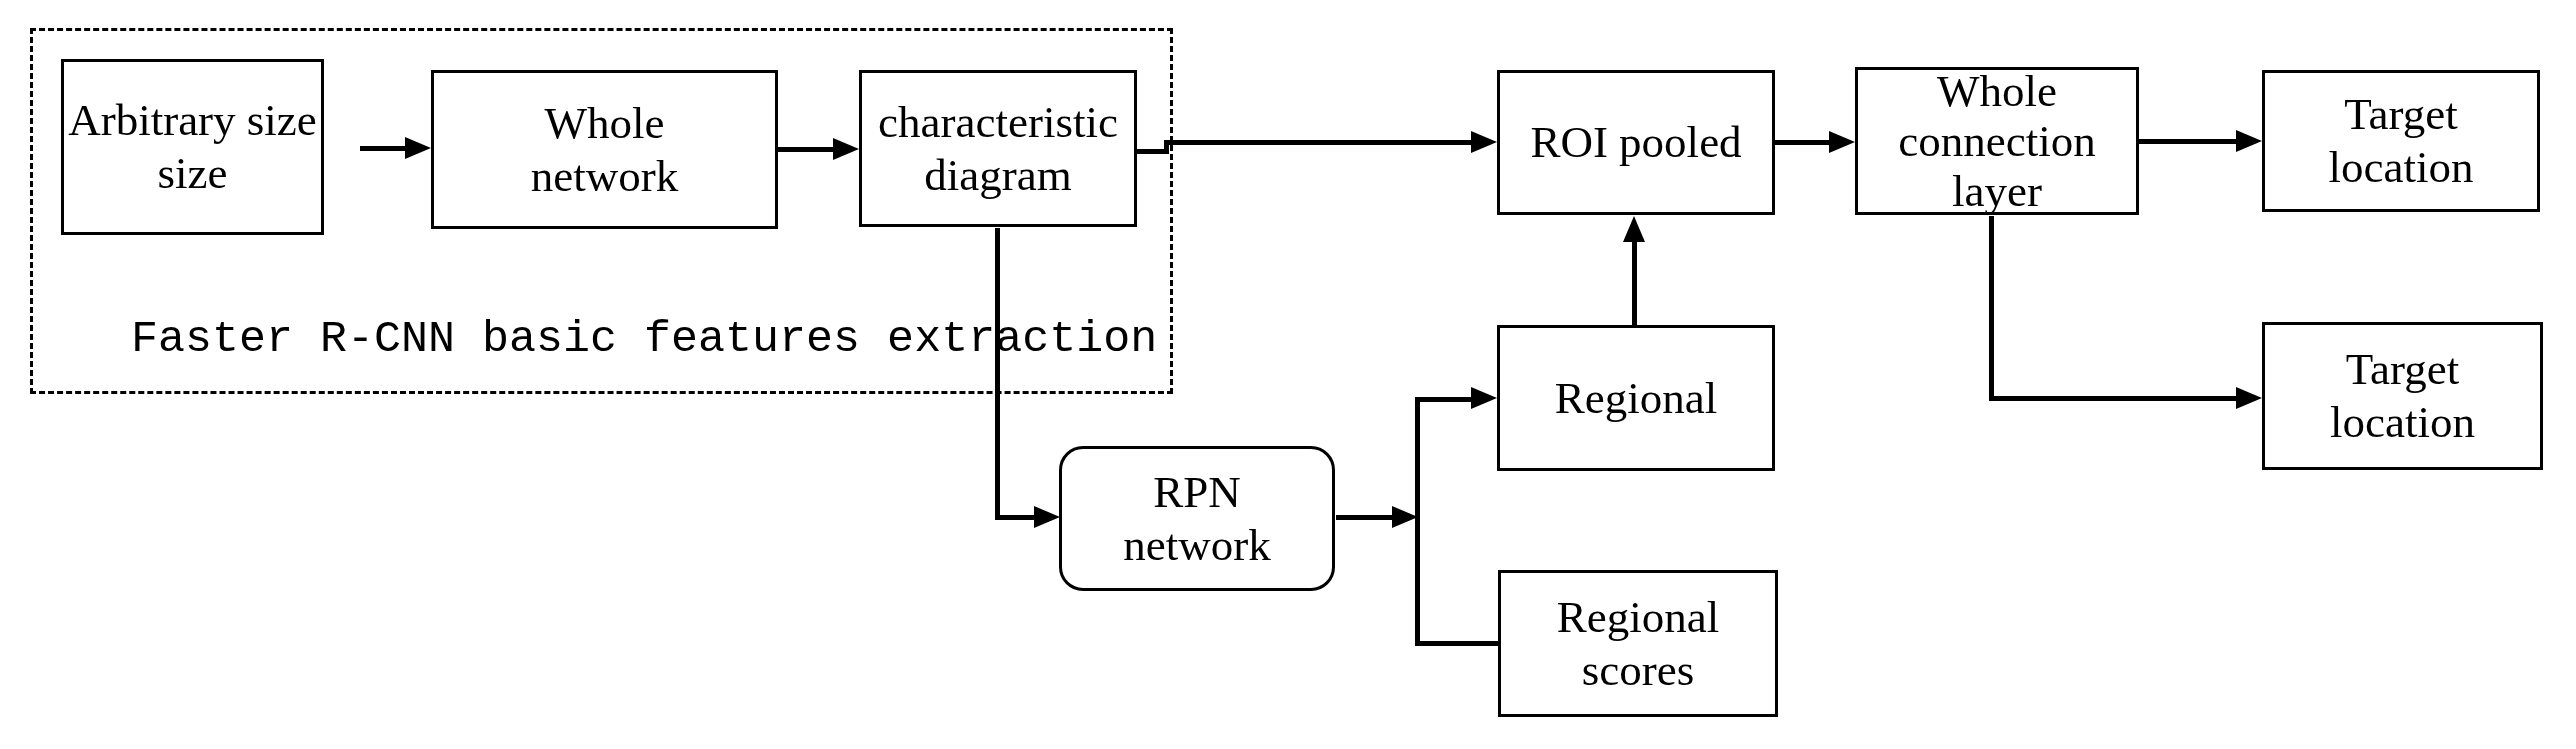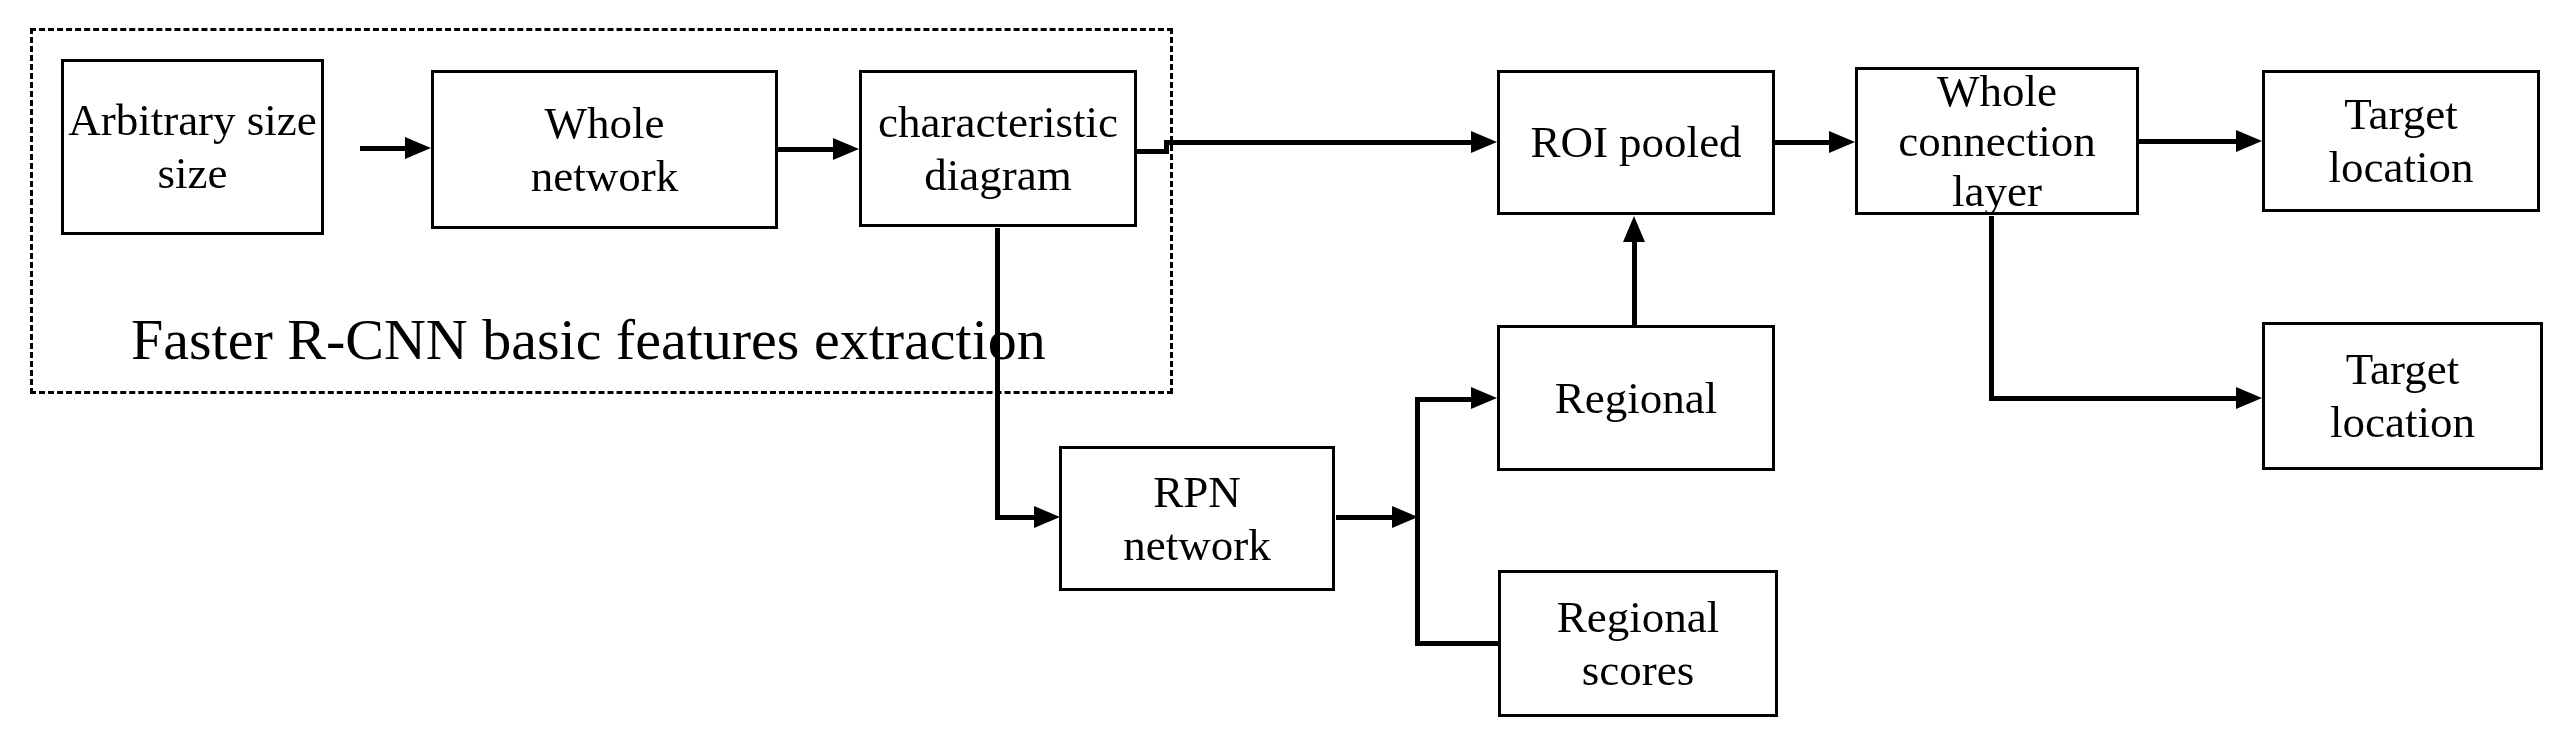--- a/index.html
+++ b/index.html
@@ -27,23 +27,24 @@
   }
   .box .line { display: block; }
   .dashed-group {
     position: absolute;
     box-sizing: border-box;
     border: 3.8px dashed #000000;
     background: transparent;
   }
   .caption {
     position: absolute;
-    font-size: 58px;
+    font-size: 45px;
     line-height: 48px;
     white-space: nowrap;
+    font-family: Liberation Mono, monospace;
   }
   .hline, .vline { position: absolute; background: #000000; }
   .arrow-right {
     position: absolute; width: 0; height: 0;
     border-top: 11.4px solid transparent;
     border-bottom: 11.4px solid transparent;
     border-left: 26px solid #000000;
   }
   .arrow-up {
     position: absolute; width: 0; height: 0;
@@ -88,21 +89,21 @@
   <div class="box" style="left:2262px; top:70px; width:278px; height:142px;">
     <span class="line">Target</span>
     <span class="line">location</span>
   </div>
 
   <div class="box" style="left:2262px; top:322px; width:281px; height:148px;">
     <span class="line">Target</span>
     <span class="line">location</span>
   </div>
 
-  <div class="box" style="left:1059px; top:446px; width:276px; height:145px;">
+  <div class="box" style="left:1059px; top:446px; width:276px; height:145px;border-radius:24px;">
     <span class="line">RPN</span>
     <span class="line">network</span>
   </div>
 
   <div class="box" style="left:1497px; top:325px; width:278px; height:146px;">
     <span class="line">Regional</span>
   </div>
 
   <div class="box" style="left:1498px; top:570px; width:280px; height:147px;">
     <span class="line">Regional</span>

